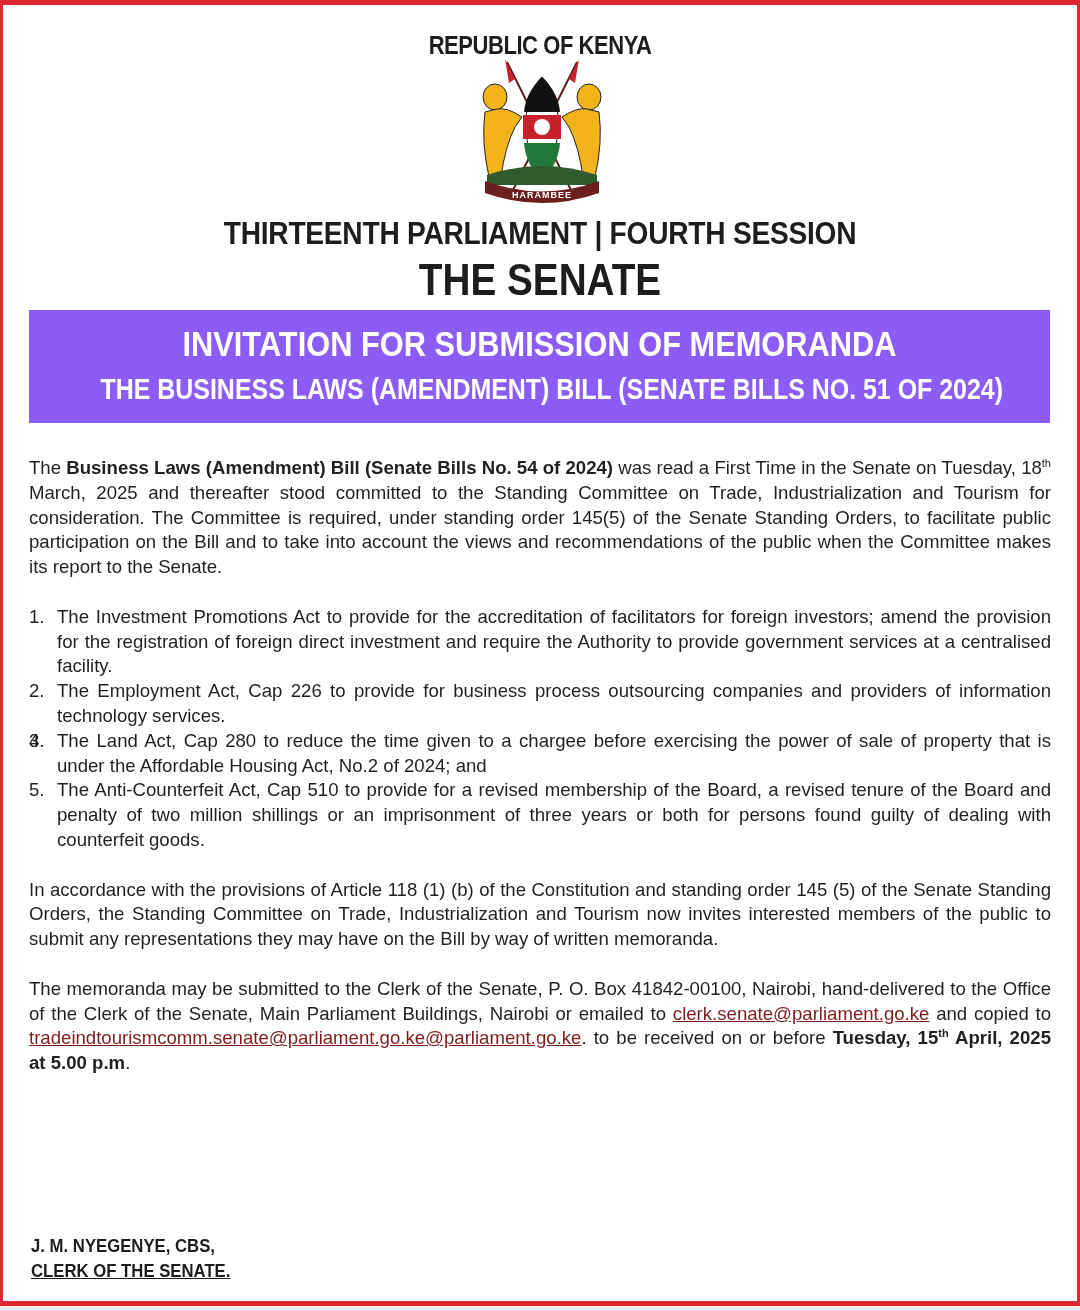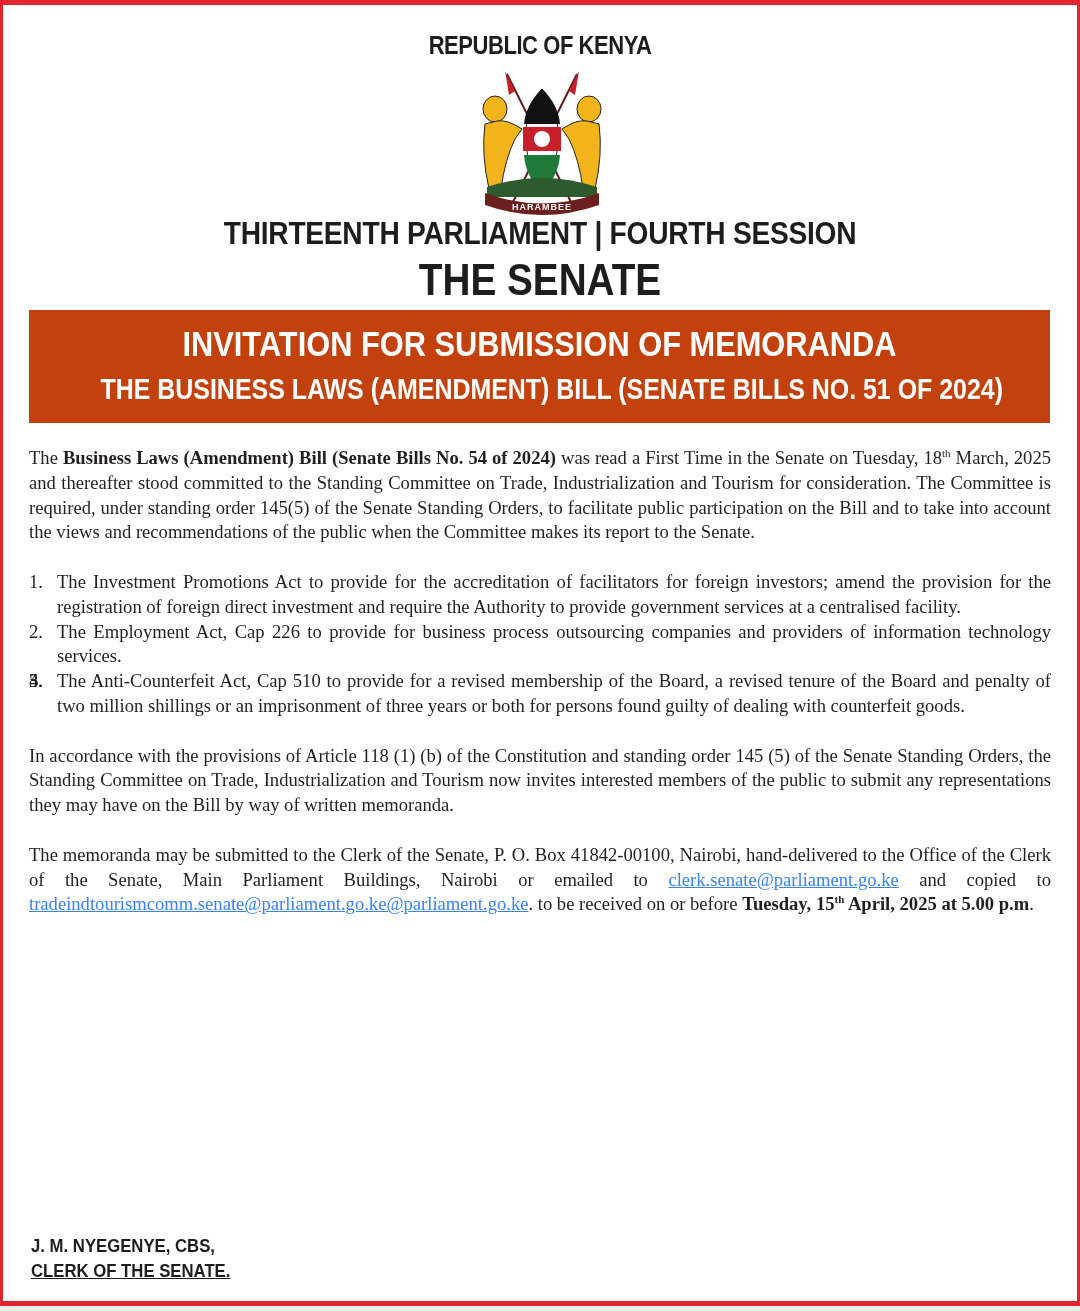--- a/index.html
+++ b/index.html
@@ -14,55 +14,55 @@
       background: #ffffff; box-sizing: content-box;
     }
     .frame { width: 1074px; height: 1296px; }
     .inner { position: relative; width: 100%; height: 100%; }
     .republic {
       position: absolute; top: 26px; left: 0; right: 0; text-align: center;
       font-weight: 700; font-size: 25px; letter-spacing: -0.5px;
       transform: scaleX(0.88); color: #1d1d1b;
     }
     .coat {
-      position: absolute; top: 64px; left: 464px; width: 150px; height: 150px;
+      position: absolute; top: 52px; left: 464px; width: 150px; height: 150px;
     }
     .parl {
       position: absolute; top: 210px; left: 0; right: 0; text-align: center;
       font-weight: 700; font-size: 32px; letter-spacing: -0.3px;
       transform: scaleX(0.88);
     }
     .senate {
       position: absolute; top: 250px; left: 0; right: 0; text-align: center;
       font-weight: 700; font-size: 44px; transform: scaleX(0.88);
     }
     .banner {
       position: absolute; top: 305px; left: 26px; width: 1021px; height: 113px;
-      background: #c2410c; color: #ffffff; text-align: center;
+      background: #8b5cf6; color: #ffffff; text-align: center;
     }
     .banner .b1 {
       position: absolute; top: 14px; left: 0; right: 0;
       font-weight: 700; font-size: 35px; transform: scaleX(0.88);
     }
     .banner .b2 {
       position: absolute; top: 63px; left: 0; right: 0;
       font-weight: 700; font-size: 29px; transform: scaleX(0.86); white-space: nowrap;
     }
     .body {
-      position: absolute; top: 441px; left: 26px; width: 1022px;
-      font-size: 18.6px; line-height: 24.8px; color: #231f20; font-family: Liberation Serif, serif;
+      position: absolute; top: 451px; left: 26px; width: 1022px;
+      font-size: 18.6px; line-height: 24.8px; color: #231f20;
     }
     .body p { margin: 0; text-align: justify; }
     .gap { height: 24.8px; }
     .body b { font-weight: 700; }
     sup { font-size: 11px; line-height: 0; vertical-align: super; }
     ol { margin: 0; padding: 0; list-style: none; }
     ol li { position: relative; padding-left: 28px; text-align: justify; }
     ol li .num { position: absolute; left: 0; top: 0; }
-    a { color: #3b82f6; text-decoration: underline; }
+    a { color: #7f1d1d; text-decoration: underline; }
     .sig {
       position: absolute; top: 1228px; left: 28px; font-weight: 700;
       font-size: 19px; line-height: 25px; transform: scaleX(0.88); transform-origin: left;
     }
     .sig .u { text-decoration: underline; }
   </style>
 </head>
 <body>
 
 <div class="frame">
@@ -105,21 +105,21 @@
 
     <div class="body">
       <p><span>The </span><b>Business Laws (Amendment) Bill (Senate Bills No. 54 of 2024)</b><span> was read a First Time in the Senate on Tuesday, 18</span><sup>th</sup><span> March, 2025 and thereafter stood committed to the Standing Committee on Trade, Industrialization and Tourism for consideration. The Committee is required, under standing order 145(5) of the Senate Standing Orders, to facilitate public participation on the Bill and to take into account the views and recommendations of the public when the Committee makes its report to the Senate.</span></p>
 
       <div class="gap"></div>
 
       <ol>
         <li><span class="num">1.</span><span>The Investment Promotions Act to provide for the accreditation of facilitators for foreign investors; amend the provision for the registration of foreign direct investment and require the Authority to provide government services at a centralised facility.</span></li>
         <li><span class="num">2.</span><span>The Employment Act, Cap 226 to provide for business process outsourcing companies and providers of information technology services.</span></li>
         <li><span class="num">3.</span></li>
-        <li><span class="num">4.</span></li>
+        <li><span class="num">4.</span><span>The Land Act, Cap 280 to reduce the time given to a chargee before exercising the power of sale of property that is under the Affordable Housing Act, No.2 of 2024; and</span></li>
         <li><span class="num">5.</span><span>The Anti-Counterfeit Act, Cap 510 to provide for a revised membership of the Board, a revised tenure of the Board and penalty of two million shillings or an imprisonment of three years or both for persons found guilty of dealing with counterfeit goods.</span></li>
       </ol>
 
       <div class="gap"></div>
 
       <p>In accordance with the provisions of Article 118 (1) (b) of the Constitution and standing order 145 (5) of the Senate Standing Orders, the Standing Committee on Trade, Industrialization and Tourism now invites interested members of the public to submit any representations they may have on the Bill by way of written memoranda.</p>
 
       <div class="gap"></div>
 
       <p><span>The memoranda may be submitted to the Clerk of the Senate, P. O. Box 41842-00100, Nairobi, hand-delivered to the Office of the Clerk of the Senate, Main Parliament Buildings, Nairobi or emailed to </span><a>clerk.senate@parliament.go.ke</a><span> and copied to </span><a>tradeindtourismcomm.senate@parliament.go.ke@parliament.go.ke</a><span>. to be received on or before </span><b><span>Tuesday, 15</span><sup>th</sup><span> April, 2025 at 5.00 p.m</span></b><span>.</span></p>

